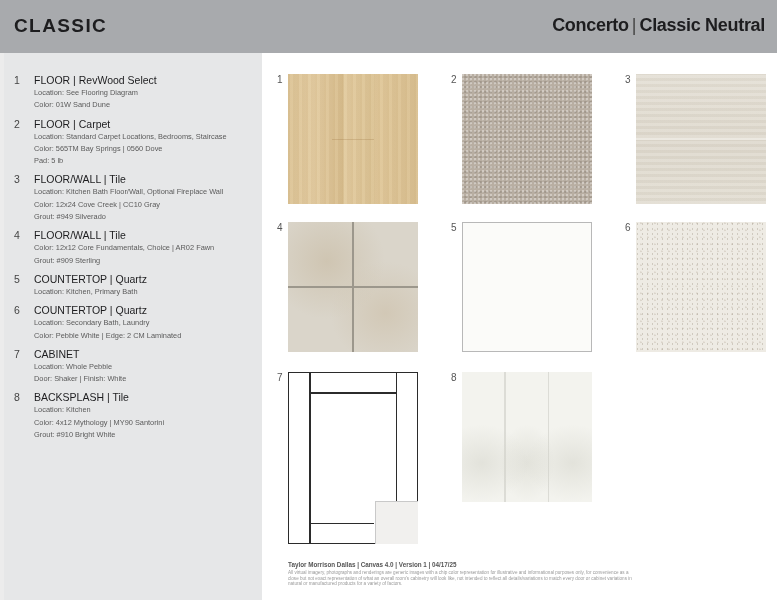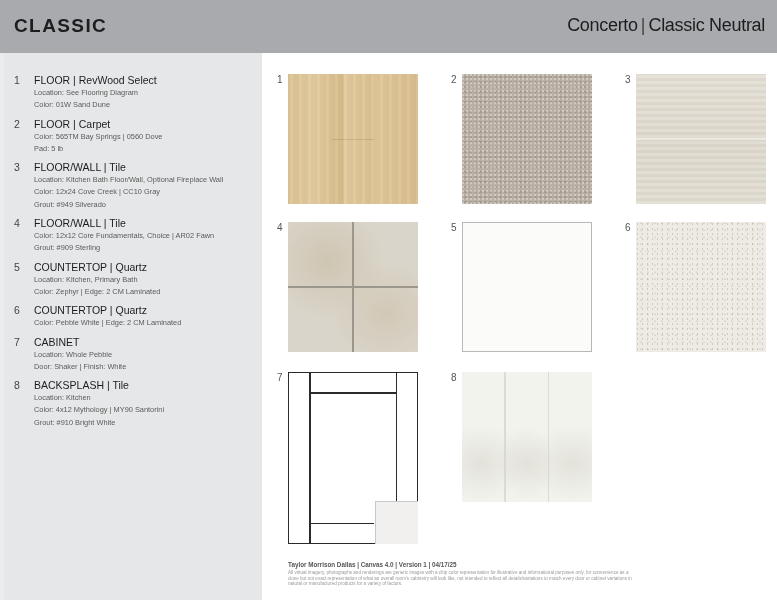--- a/index.html
+++ b/index.html
@@ -11,23 +11,23 @@
     background: #a8aaad;
   }
   .header-left {
     position: absolute; left: 14px; top: 15px;
     font-size: 19px; font-weight: bold; letter-spacing: 1.4px; color: #1d1d1f;
   }
   .header-right {
     position: absolute; right: 12px; top: 15px;
     font-size: 18px; color: #1d1d1f; white-space: nowrap;
   }
-  .header-right .strong { font-weight: normal; letter-spacing: -0.3px; margin-top: 36px; }
+  .header-right .strong { font-weight: bold; letter-spacing: -0.3px; margin-top: 36px; }
   .header-right .sep { color: #444; font-weight: normal; margin: 0 3px; }
-  .header-right .sub { font-weight: normal; letter-spacing: -0.3px; }
+  .header-right .sub { font-weight: bold; letter-spacing: -0.3px; }
 
   .sidebar {
     position: absolute; left: 0; top: 53px; width: 262px; height: 547px;
     background: #e6e7e8;
     border-left: 4px solid #ececec;
   }
   .spec-list { position: absolute; left: 10px; top: 20px; width: 248px; }
   .spec-item { position: relative; padding-left: 20px; margin-bottom: 5px; }
   .spec-num {
     position: absolute; left: 0; top: 1px;
@@ -144,20 +144,21 @@
     <div class="spec-item">
       <span class="spec-num">1</span>
       <div class="spec-title">FLOOR | RevWood Select</div>
       <div class="spec-line">Location: See Flooring Diagram</div>
       <div class="spec-line">Color: 01W Sand Dune</div>
     </div>
 
     <div class="spec-item">
       <span class="spec-num">2</span>
       <div class="spec-title">FLOOR | Carpet</div>
+      <div class="spec-line">Location: Standard Carpet Locations, Bedrooms, Staircase</div>
       <div class="spec-line">Color: 565TM Bay Springs | 0560 Dove</div>
       <div class="spec-line">Pad: 5 lb</div>
     </div>
 
     <div class="spec-item">
       <span class="spec-num">3</span>
       <div class="spec-title">FLOOR/WALL | Tile</div>
       <div class="spec-line">Location: Kitchen Bath Floor/Wall, Optional Fireplace Wall</div>
       <div class="spec-line">Color: 12x24 Cove Creek | CC10 Gray</div>
       <div class="spec-line">Grout: #949 Silverado</div>
@@ -167,26 +168,26 @@
       <span class="spec-num">4</span>
       <div class="spec-title">FLOOR/WALL | Tile</div>
       <div class="spec-line">Color: 12x12 Core Fundamentals, Choice | AR02 Fawn</div>
       <div class="spec-line">Grout: #909 Sterling</div>
     </div>
 
     <div class="spec-item">
       <span class="spec-num">5</span>
       <div class="spec-title">COUNTERTOP | Quartz</div>
       <div class="spec-line">Location: Kitchen, Primary Bath</div>
-      <div class="spec-line">Color: Zephyr | Edge: 2 CM Laminated</div>
     </div>
 
     <div class="spec-item">
       <span class="spec-num">6</span>
       <div class="spec-title">COUNTERTOP | Quartz</div>
+      <div class="spec-line">Location: Secondary Bath, Laundry</div>
       <div class="spec-line">Color: Pebble White | Edge: 2 CM Laminated</div>
     </div>
 
     <div class="spec-item">
       <span class="spec-num">7</span>
       <div class="spec-title">CABINET</div>
       <div class="spec-line">Location: Whole Pebble</div>
       <div class="spec-line">Door: Shaker | Finish: White</div>
     </div>
 

